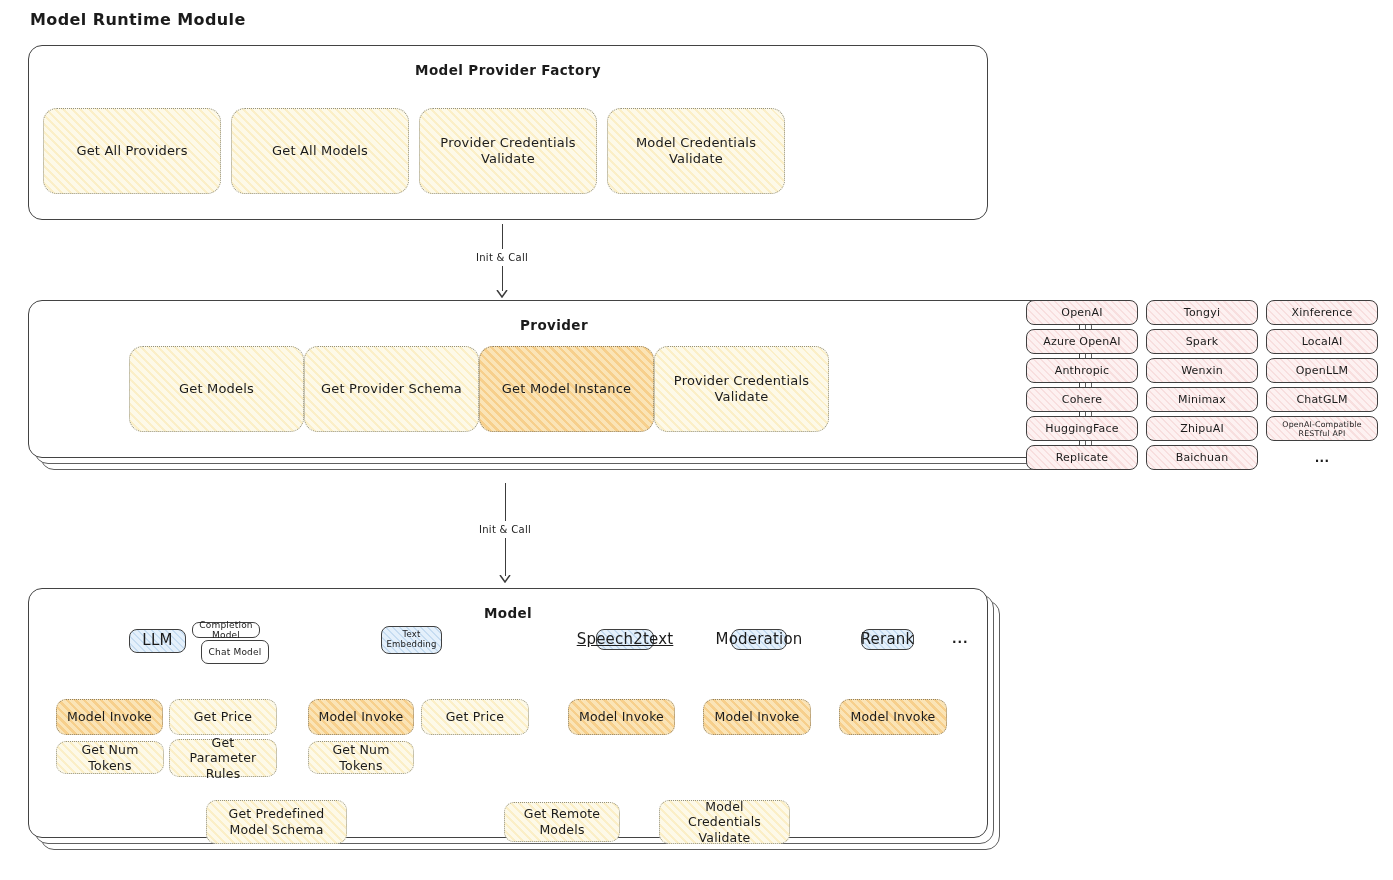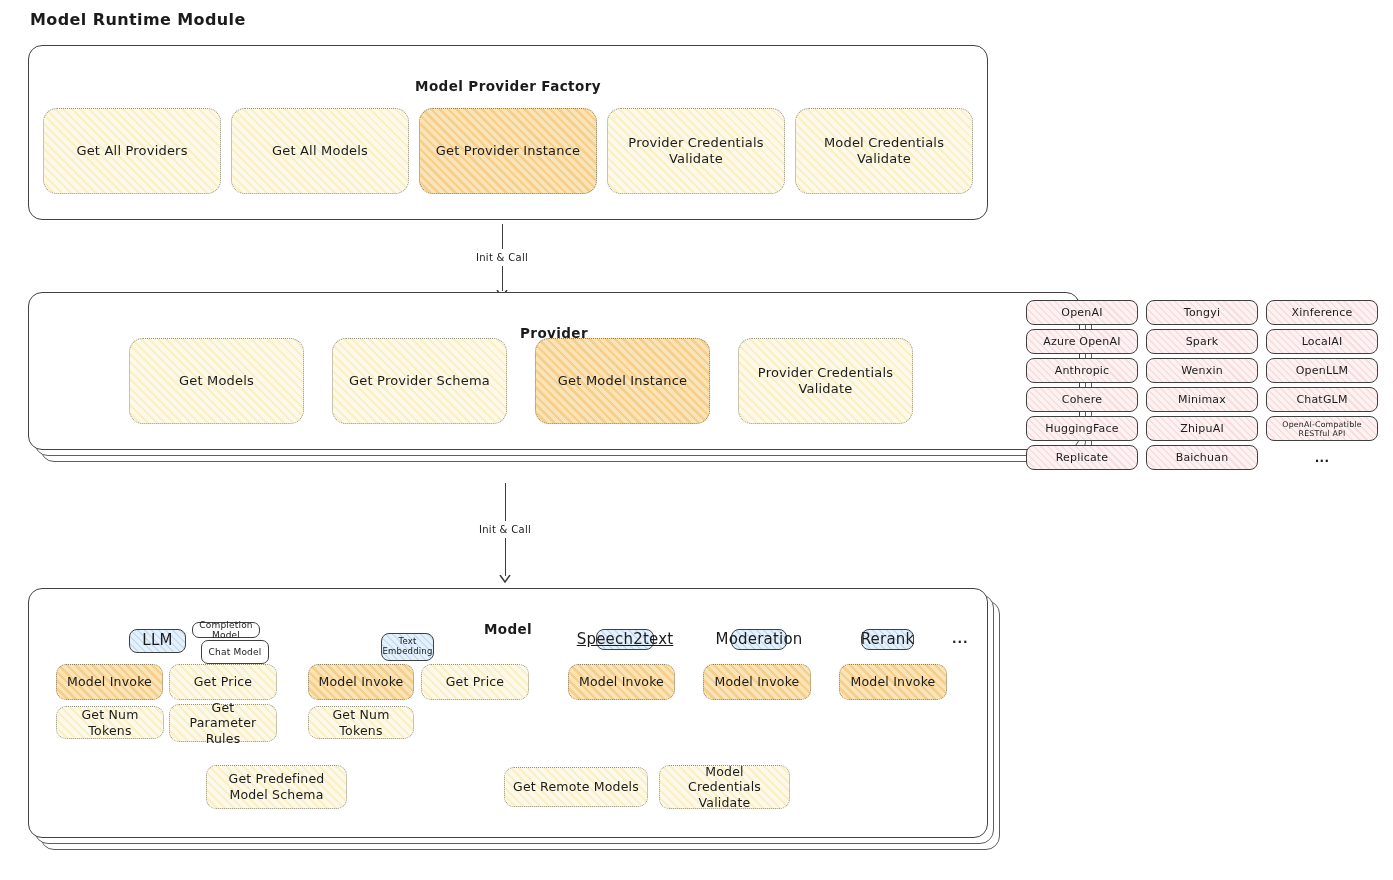--- a/index.html
+++ b/index.html
@@ -9,37 +9,37 @@
   .page-title { position:absolute; left:30px; top:10px; font-size:16px; font-weight:700;
     letter-spacing:.4px; }
 
   
   .panel-wrap { position:absolute; }
   .stack-layer { position:absolute; inset:0; border:1.5px solid #5f5f5f; border-radius:14px;
     background:#fff; }
   .panel { position:absolute; inset:0; border:1.5px solid #434343; border-radius:14px;
     background:#fff; }
   .panel-title { position:absolute; top:16px; left:0; right:0; text-align:center;
-    font-size:13.5px; font-weight:600; letter-spacing:.4px;margin-top:16px; }
+    font-size:13.5px; font-weight:600; letter-spacing:.4px; }
 
   
   .node { position:absolute; display:flex; align-items:center; justify-content:center;
     text-align:center; font-size:13px; line-height:1.25; letter-spacing:.2px; padding:4px 8px;
     border:1.6px dotted #93917f; border-radius:14px;
     background-color:#fdf9e8;
     background-image:repeating-linear-gradient(45deg, rgba(244,208,105,.26) 0 2px, transparent 2px 6px); }
   .node.hl { background-color:#fbe9c2;
     background-image:repeating-linear-gradient(45deg, rgba(240,172,64,.42) 0 2.5px, rgba(246,205,130,.18) 2.5px 6px);
     border-color:#8d7f62; }
-  .node.sm { font-size:12.5px; border-radius:10px; }
+  .node.sm { font-size:12.5px; border-radius:10px;margin-top:35px; }
 
   .factory-body { position:absolute; left:14px; top:62px; display:flex; gap:10px; }
   .factory-body .fnode { position:relative; width:178px; height:86px; }
 
-  .provider-body { position:absolute; left:100px; top:45px; display:flex; gap:28px;align-items:center; }
+  .provider-body { position:absolute; left:100px; top:45px; display:flex; gap:0;align-items:center; }
   .provider-body .pnode { position:relative; width:175px; height:86px; }
 
   
   .arrow { position:absolute; display:flex; flex-direction:column; align-items:center; }
   .arrow .seg { width:0; border-left:1.6px solid #3c3c3c; flex:1; }
   .arrow .alabel { font-size:10px; letter-spacing:.3px; padding:3px 2px; white-space:nowrap; }
   .arrow svg { display:block; margin-top:-1px; }
 
   
   .pgrid { position:absolute; left:1026px; top:300px; width:352px;
@@ -66,37 +66,36 @@
 <body>
 
 <div class="page-title">Model Runtime Module</div>
 
 <div class="panel-wrap" style="left:28px; top:45px; width:960px; height:175px;">
   <div class="panel">
     <div class="panel-title">Model Provider Factory</div>
     <div class="factory-body">
       <div class="node fnode">Get All Providers</div>
       <div class="node fnode">Get All Models</div>
-      <div class="node fnode hl">Get Provider Instance</div>
       <div class="node fnode">Provider Credentials Validate</div>
       <div class="node fnode">Model Credentials Validate</div>
     </div>
   </div>
 </div>
 
 <div class="arrow" style="left:462px; top:224px; height:74px; width:80px;">
   <div class="seg"></div>
   <div class="alabel">Init &amp; Call</div>
   <div class="seg"></div>
   <svg width="12" height="8" viewBox="0 0 12 8">
     <polyline points="1,0 6,7 11,0" fill="none" stroke="#3c3c3c" stroke-width="1.5"></polyline>
   </svg>
 </div>
 
-<div class="panel-wrap" style="left:28px; top:292px; width:1052px; height:158px;">
+<div class="panel-wrap" style="left:28px; top:300px; width:1052px; height:158px;">
   <div class="stack-layer" style="transform:translate(12px,12px);"></div>
   <div class="stack-layer" style="transform:translate(6px,6px);"></div>
   <div class="panel">
     <div class="panel-title">Provider</div>
     <div class="provider-body">
       <div class="node pnode">Get Models</div>
       <div class="node pnode">Get Provider Schema</div>
       <div class="node pnode hl">Get Model Instance</div>
       <div class="node pnode">Provider Credentials Validate</div>
     </div>
@@ -135,35 +134,35 @@
 
 <div class="panel-wrap" style="left:28px; top:588px; width:960px; height:250px;">
   <div class="stack-layer" style="transform:translate(12px,12px);"></div>
   <div class="stack-layer" style="transform:translate(6px,6px);"></div>
   <div class="panel">
     <div class="panel-title">Model</div>
 
     <div class="tag" style="left:100px; top:40px; width:57px; height:24px;">LLM</div>
     <div class="tag white" style="left:163px; top:33px; width:68px; height:16px;">Completion Model</div>
     <div class="tag white" style="left:172px; top:51px; width:68px; height:24px;">Chat Model</div>
-    <div class="tag small-font" style="left:352px; top:37px; width:53px; height:28px;margin-top:7px;">Text Embedding</div>
+    <div class="tag small-font" style="left:352px; top:37px; width:61px; height:28px;">Text Embedding</div>
     <div class="tag" style="left:567px; top:40px; width:58px; height:21px;text-decoration:underline;">Speech2text</div>
     <div class="tag" style="left:702px; top:40px; width:56px; height:21px;">Moderation</div>
     <div class="tag" style="left:832px; top:40px; width:53px; height:21px;">Rerank</div>
     <div class="dots" style="left:923px; top:43px;">...</div>
 
     <div class="node sm hl" style="left:27px; top:75px; width:107px; height:36px;">Model Invoke</div>
     <div class="node sm" style="left:140px; top:75px; width:108px; height:36px;">Get Price</div>
     <div class="node sm hl" style="left:279px; top:75px; width:106px; height:36px;">Model Invoke</div>
     <div class="node sm" style="left:392px; top:75px; width:108px; height:36px;">Get Price</div>
     <div class="node sm hl" style="left:539px; top:75px; width:107px; height:36px;">Model Invoke</div>
     <div class="node sm hl" style="left:674px; top:75px; width:108px; height:36px;">Model Invoke</div>
     <div class="node sm hl" style="left:810px; top:75px; width:108px; height:36px;">Model Invoke</div>
 
     <div class="node sm" style="left:27px; top:117px; width:108px; height:33px;">Get Num Tokens</div>
     <div class="node sm" style="left:140px; top:115px; width:108px; height:38px;">Get Parameter Rules</div>
     <div class="node sm" style="left:279px; top:117px; width:106px; height:33px;">Get Num Tokens</div>
 
     <div class="node sm" style="left:177px; top:176px; width:141px; height:44px;">Get Predefined Model Schema</div>
-    <div class="node sm" style="left:475px; top:178px; width:144px; height:40px;">Get Remote Models</div>
+    <div class="node sm" style="left:475px; top:178px; width:116px; height:40px;">Get Remote Models</div>
     <div class="node sm" style="left:630px; top:176px; width:131px; height:44px;">Model Credentials Validate</div>
   </div>
 </div>
 
 </body></html>

